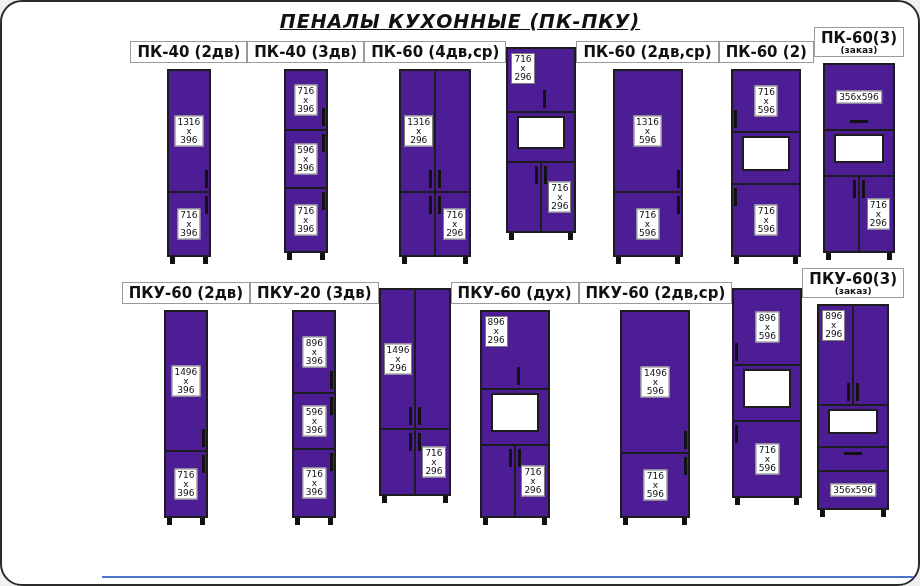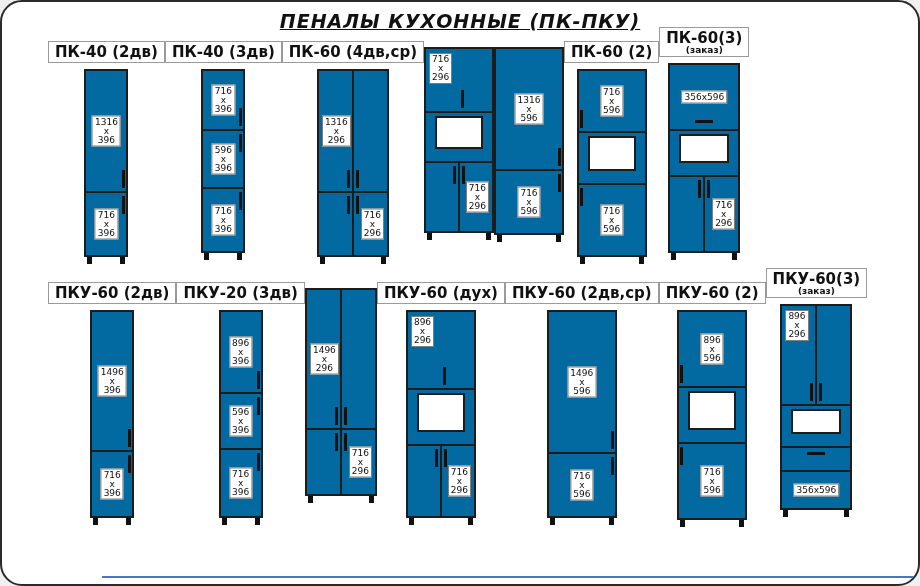--- a/index.html
+++ b/index.html
@@ -11,35 +11,35 @@
     padding:8px 14px 0;
   }
   .title {
     text-align:center; font-size:19px; font-weight:bold; font-style:italic;
     text-decoration:underline; letter-spacing:1px; color:#111;
   }
   .subtitle {
     text-align:center; font-size:15px; font-weight:bold; font-style:italic;
     text-decoration:underline; color:#111; margin-top:1px;
   }
-  .cab-row { display:flex; justify-content:flex-start; align-items:flex-start;margin-left:32px; }
+  .cab-row { display:flex; justify-content:flex-end; align-items:flex-start; }
   .row-pk  { margin-top:9px; }
   .row-pku { margin-top:18px; }
   .cab-col { display:flex; flex-direction:column; align-items:center; }
   .cab-label {
     border:1px solid #9a9a9a; padding:1px 6px; text-align:center; background:#fff;
   }
   .cab-label.has-sub { margin-top:-14px; }
   .cab-label-main { font-size:15px; font-weight:bold; white-space:nowrap; color:#111; }
   .cab-label-sub  { font-size:9px;  font-weight:bold; margin-top:-2px; color:#111; }
   .cab-body {
     margin-top:6px; border:2px solid #1c1c1c; background:#fff;
     display:flex; flex-direction:column; position:relative;
   }
-  .section { position:relative; border-bottom:2px solid #1c1c1c; flex:none; background:#0369a1; }
+  .section { position:relative; border-bottom:2px solid #1c1c1c; flex:none; background:#4c1d95; }
   .section:last-child { border-bottom:none; }
   .split::before {
     content:""; position:absolute; left:50%; top:0; bottom:0;
     width:2px; margin-left:-1px; background:#1c1c1c;
   }
   .dim {
     position:absolute; background:#fff; border:1px solid #7d7d7d;
     font-size:9px; line-height:9px; padding:1px 2px; text-align:center;
     z-index:3; white-space:nowrap; color:#111;
   }
@@ -169,20 +169,23 @@
             <div class="hv" style="left: 50%; margin-left: -6px; top: 3px;"></div>
             <div class="hv" style="left: 50%; margin-left: 3px; top: 3px;"></div>
           </div>
         </div>
         <div class="feet" style="width: 64px;">
           <div class="foot"></div>
           <div class="foot"></div>
         </div>
       </div>
       <div class="cab-col">
+        <div class="cab-label">
+          <div class="cab-label-main">ПК-60 (2дв,ср)</div>
+        </div>
         <div class="cab-body" style="width: 70px; border-color: rgb(28, 28, 28);">
           <div class="section door" style="height: 122px;">
             <div class="dim" style="left: 50%; top: 50%; transform: translate(-50%, -50%);">
               <div>1316</div>
               <div>x</div>
               <div>596</div>
             </div>
             <div class="hv" style="right: 1px; bottom: 3px;"></div>
           </div>
           <div class="section door" style="height: 62px;">
@@ -401,23 +404,20 @@
             </div>
             <div class="hv" style="right: 1px; top: 3px;"></div>
           </div>
         </div>
         <div class="feet" style="width: 64px;">
           <div class="foot"></div>
           <div class="foot"></div>
         </div>
       </div>
       <div class="cab-col">
-        <div class="cab-label">
-          <div class="cab-label-main">ПКУ-60 (2)</div>
-        </div>
         <div class="cab-body" style="width: 70px; border-color: rgb(28, 28, 28);">
           <div class="section door" style="height: 76px;">
             <div class="dim" style="left: 50%; top: 50%; transform: translate(-50%, -50%);">
               <div>896</div>
               <div>x</div>
               <div>596</div>
             </div>
             <div class="hv" style="left: 1px; bottom: 3px;"></div>
           </div>
           <div class="section niche" style="height: 56px;">

